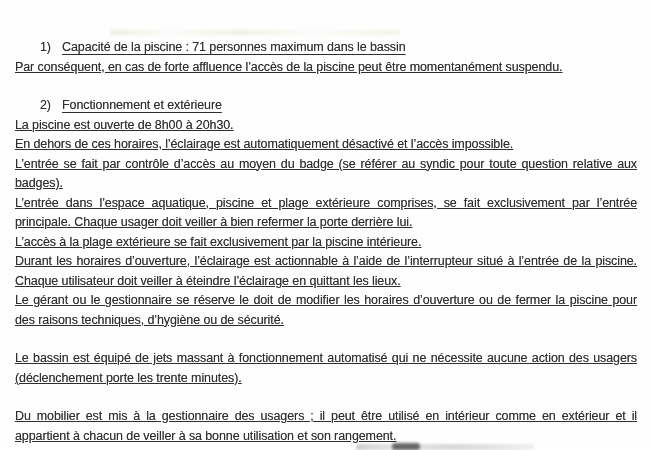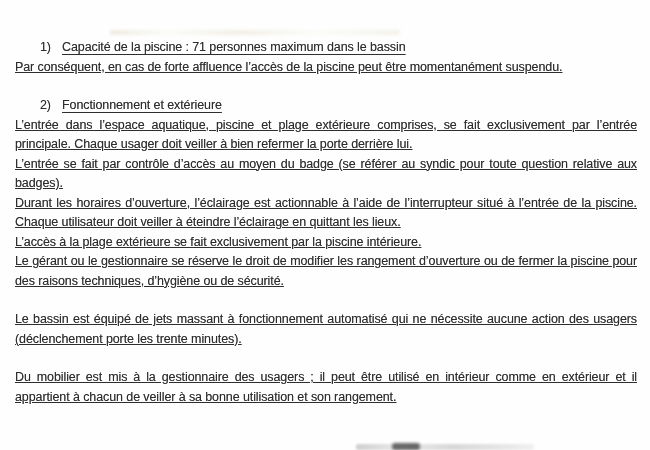--- a/index.html
+++ b/index.html
@@ -95,25 +95,27 @@
 <div class="page">
 
   <div class="heading-row">
     <span class="list-num">1)</span><span class="heading-text">Capacité de la piscine : 71 personnes maximum dans le bassin</span>
   </div>
   <p class="para">Par conséquent, en cas de forte affluence l’accès de la piscine peut être momentanément suspendu.</p>
 
   <div class="heading-row gap-before">
     <span class="list-num">2)</span><span class="heading-text">Fonctionnement et extérieure</span>
   </div>
+  <p class="para">La piscine est ouverte de 8h00 à 20h30.</p>
+  <p class="para">En dehors de ces horaires, l’éclairage est automatiquement désactivé et l’accès impossible.</p>
+  <p class="para">L’entrée se fait par contrôle d’accès au moyen du badge (se référer au syndic pour toute question relative aux badges).</p>
   <p class="para">L’entrée dans l’espace aquatique, piscine et plage extérieure comprises, se fait exclusivement par l’entrée principale. Chaque usager doit veiller à bien refermer la porte derrière lui.</p>
-  <p class="para">L’entrée se fait par contrôle d’accès au moyen du badge (se référer au syndic pour toute question relative aux badges).</p>
+  <p class="para">L’accès à la plage extérieure se fait exclusivement par la piscine intérieure.</p>
   <p class="para">Durant les horaires d’ouverture, l’éclairage est actionnable à l’aide de l’interrupteur situé à l’entrée de la piscine. Chaque utilisateur doit veiller à éteindre l’éclairage en quittant les lieux.</p>
-  <p class="para">L’accès à la plage extérieure se fait exclusivement par la piscine intérieure.</p>
-  <p class="para">Le gérant ou le gestionnaire se réserve le droit de modifier les rangement d’ouverture ou de fermer la piscine pour des raisons techniques, d’hygiène ou de sécurité.</p>
+  <p class="para">Le gérant ou le gestionnaire se réserve le doit de modifier les horaires d’ouverture ou de fermer la piscine pour des raisons techniques, d’hygiène ou de sécurité.</p>
 
   <p class="para gap-before">Le bassin est équipé de jets massant à fonctionnement automatisé qui ne nécessite aucune action des usagers (déclenchement porte les trente minutes).</p>
   <p class="para gap-before">Du mobilier est mis à la gestionnaire des usagers ; il peut être utilisé en intérieur comme en extérieur et il appartient à chacun de veiller à sa bonne utilisation et son rangement.</p>
 
 </div>
 
 <div class="artifact-bottom"></div>
 <div class="artifact-bottom-dark"></div>
 
 </body></html>

